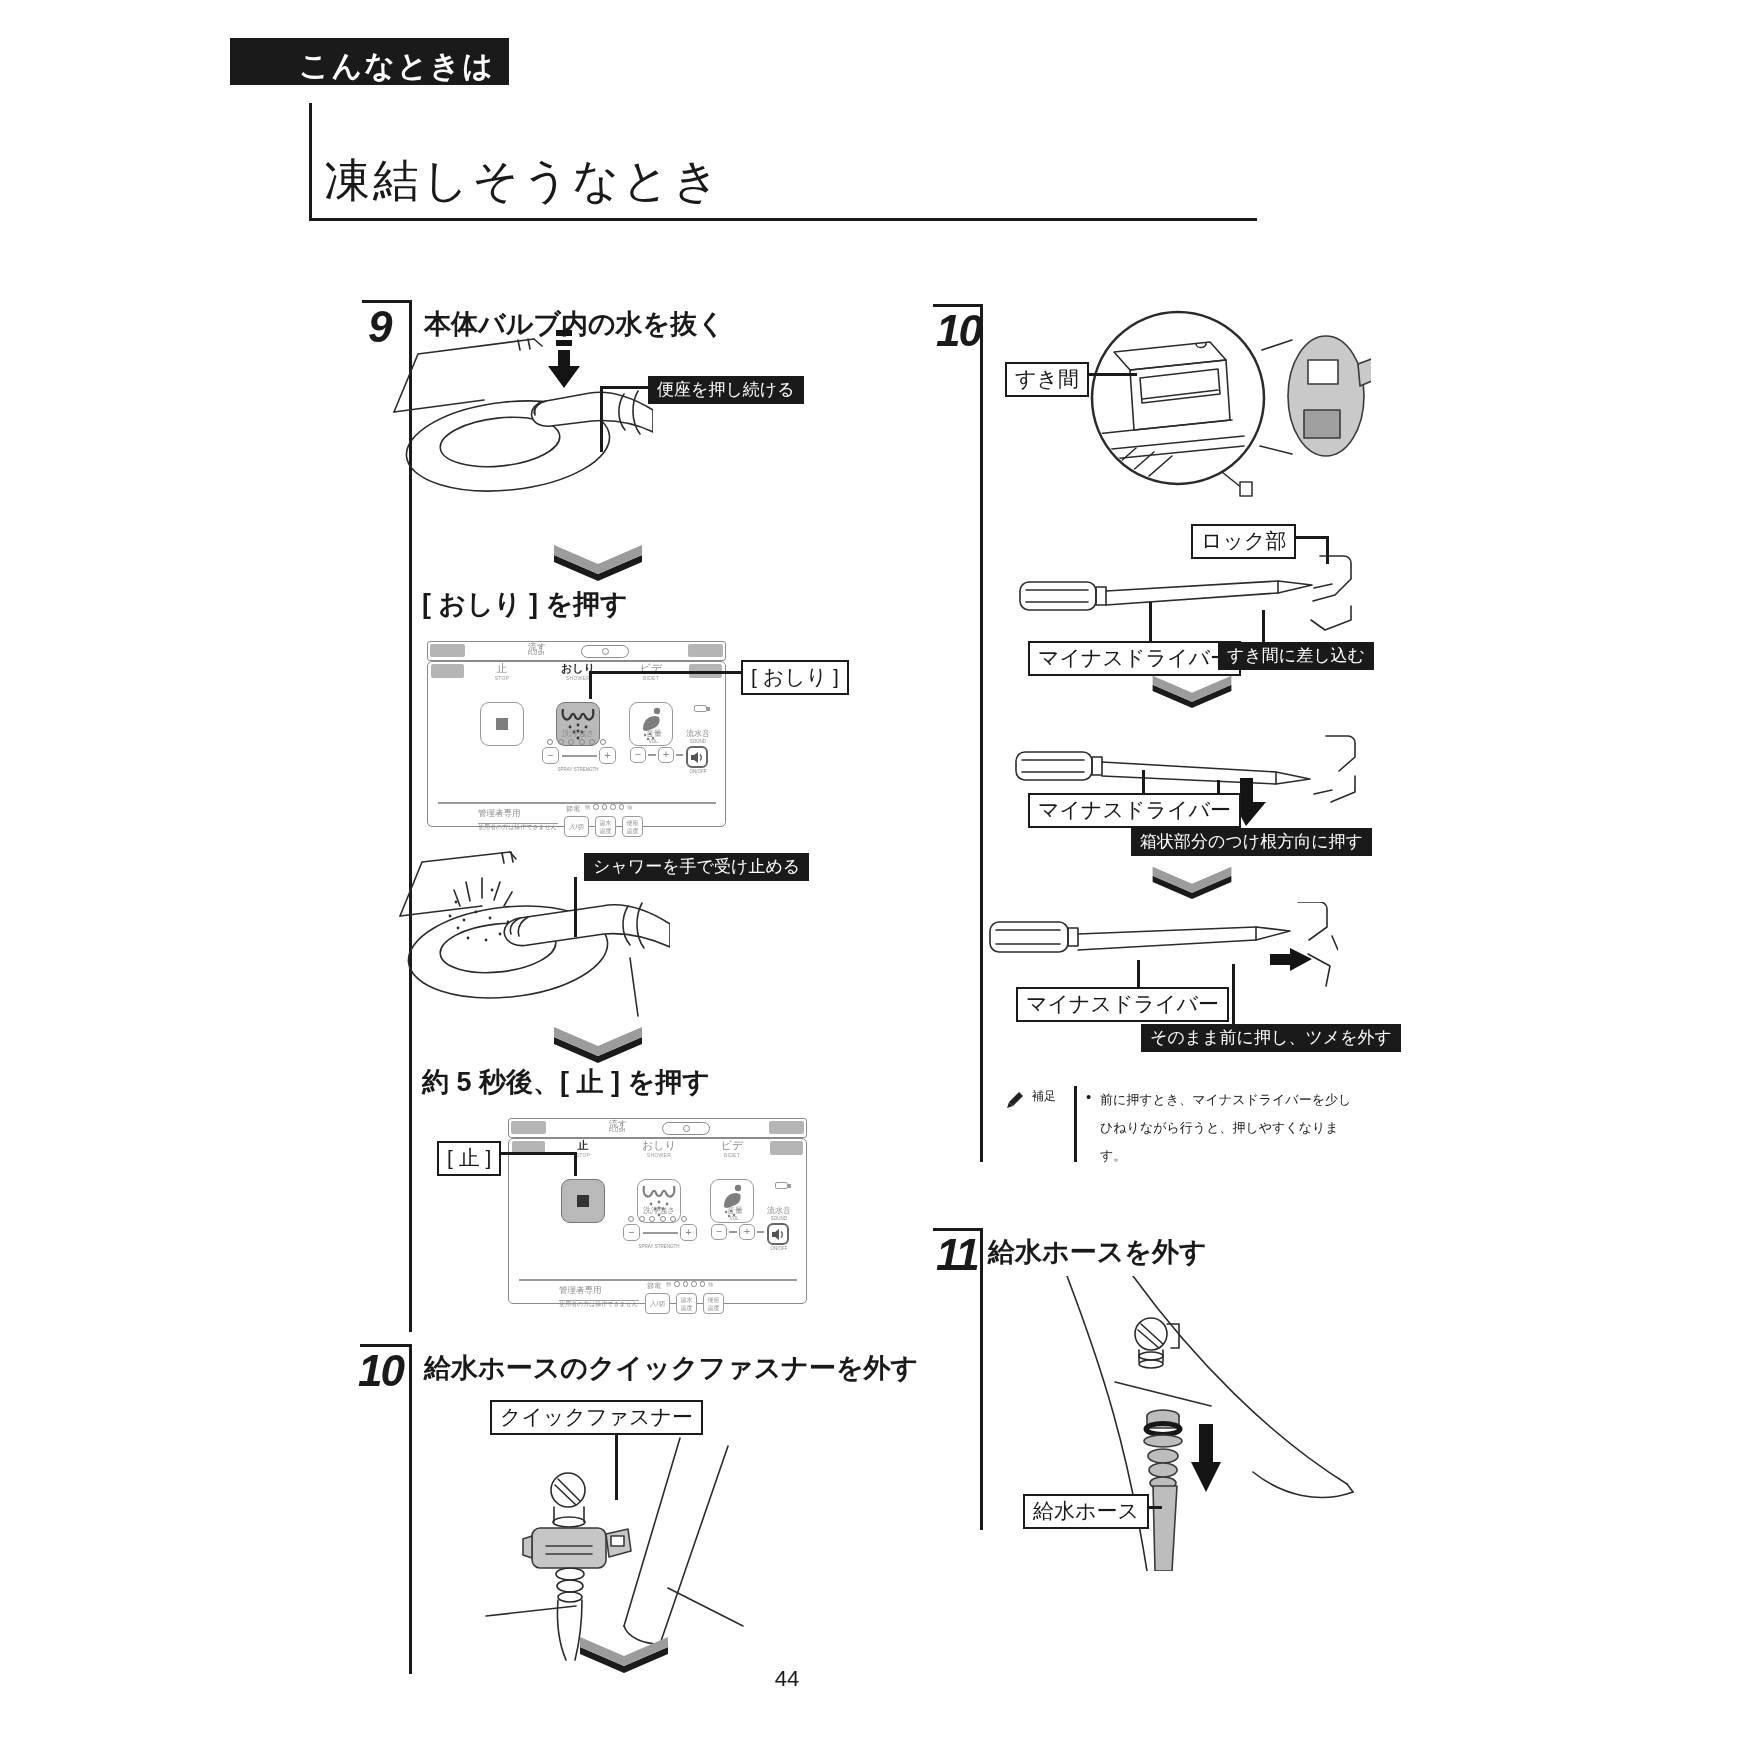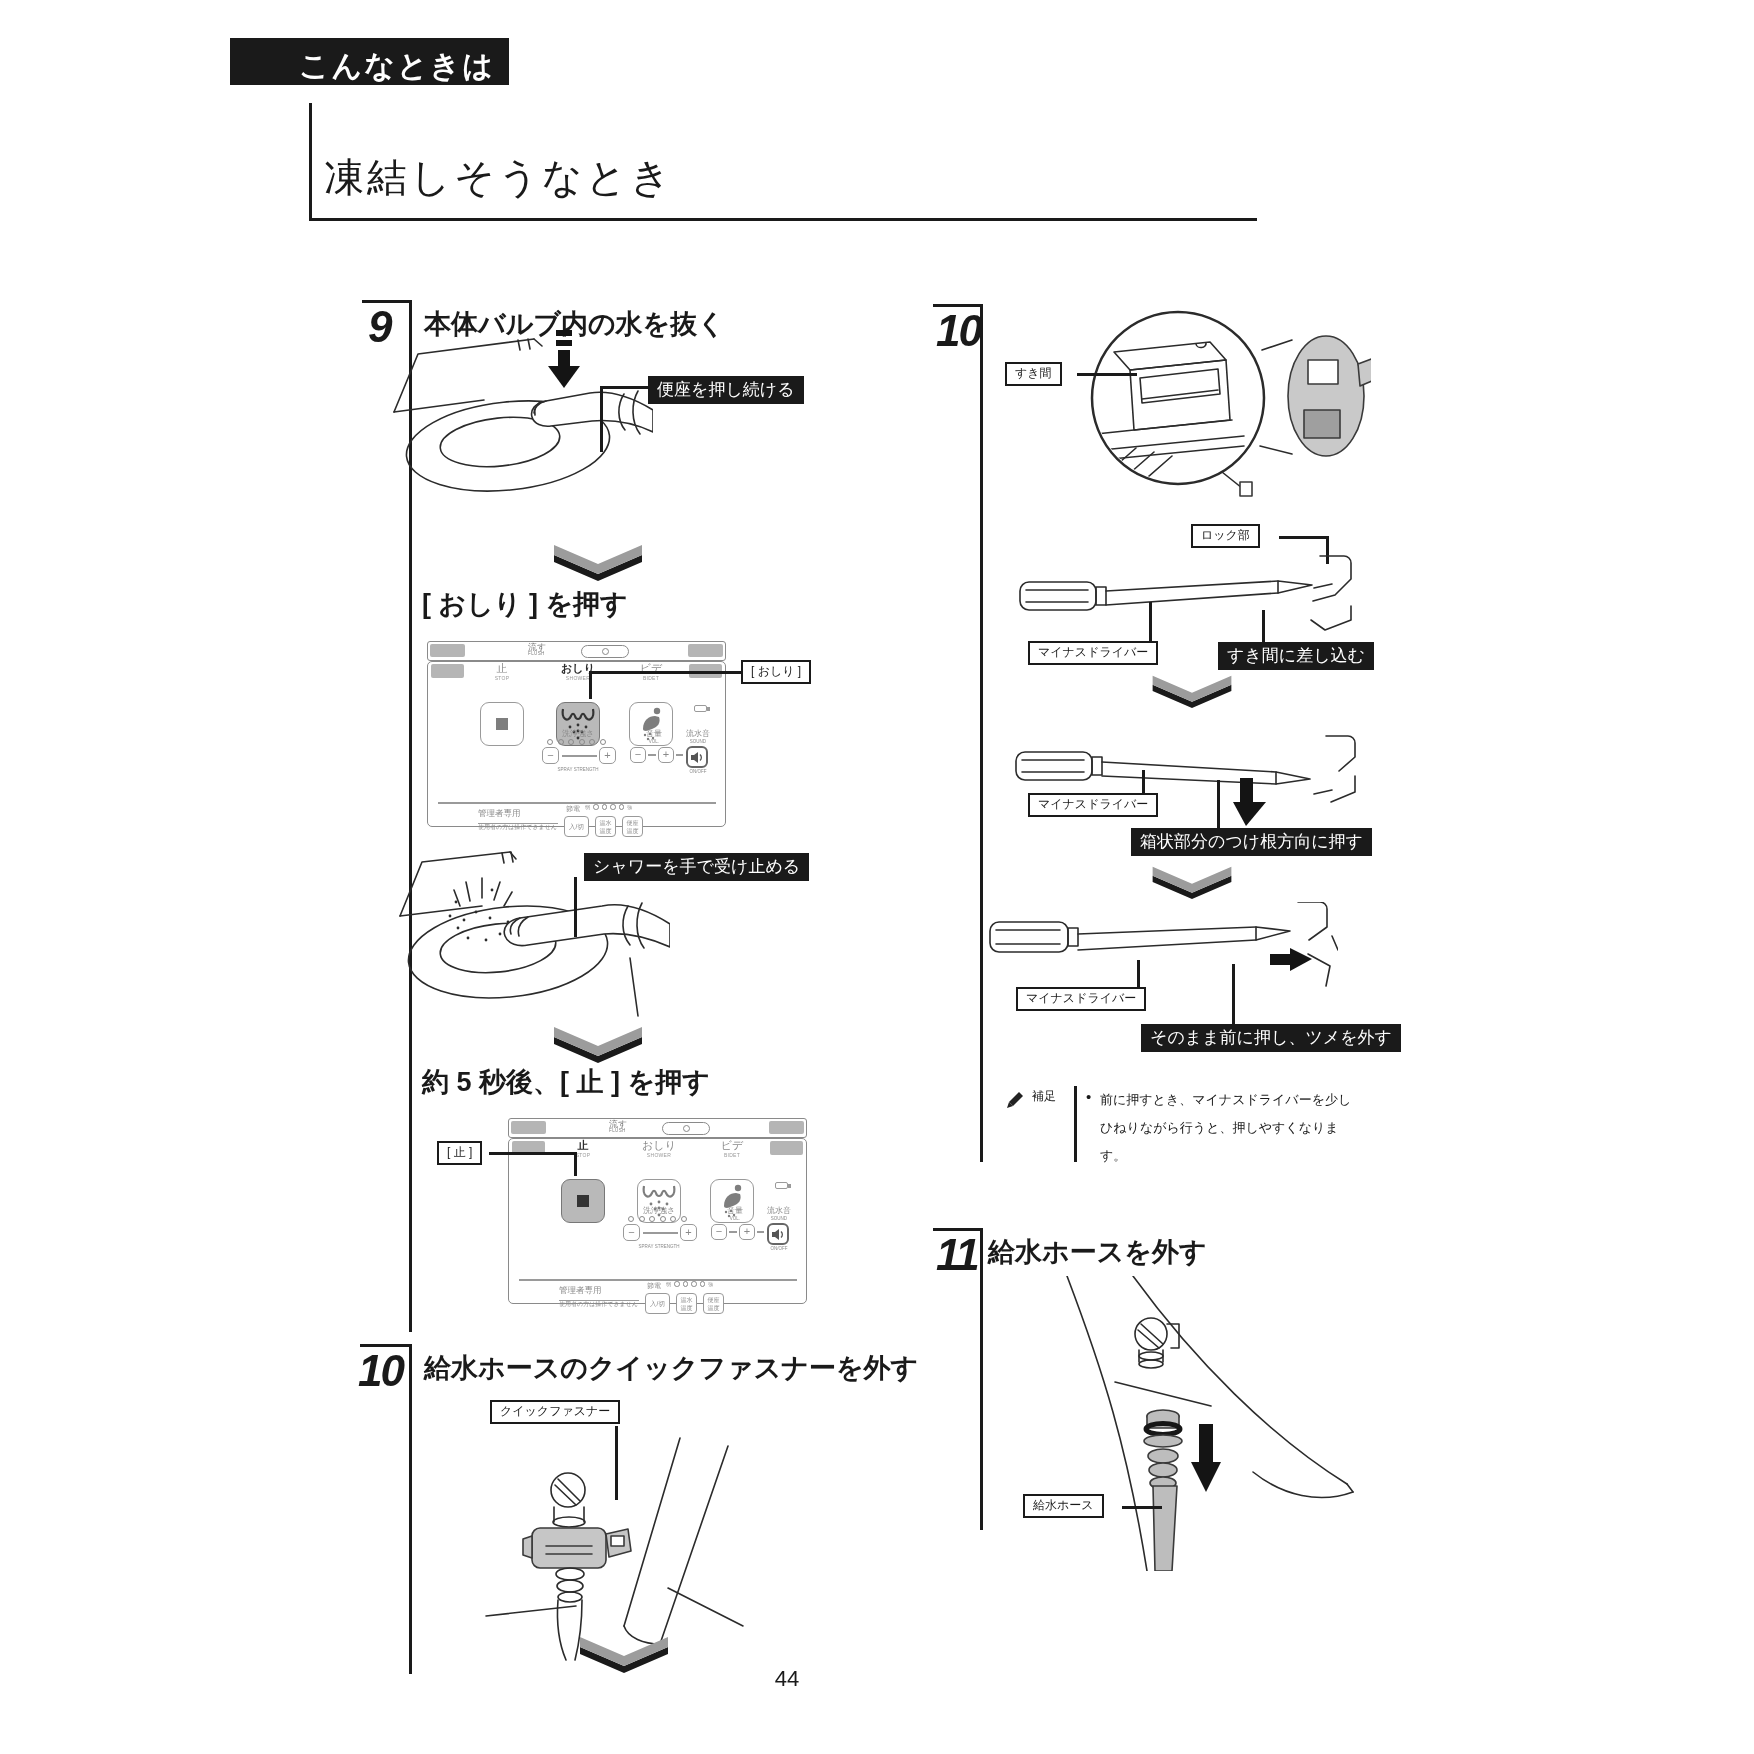--- a/index.html
+++ b/index.html
@@ -7,27 +7,27 @@
   .page {
     position: relative; width: 1754px; height: 1754px; background:#fff;
     font-family: "Liberation Sans", "DejaVu Sans", sans-serif; color:#1a1a1a; overflow:hidden;
   }
   .abs { position:absolute; }
   .bar { position:absolute; background:#1a1a1a; }
   .conn { position:absolute; background:#1a1a1a; }
 
   .tag-box { position:absolute; background:#1a1a1a; color:#fff; font-size:30px; font-weight:bold;
              text-align:right; padding:8px 14px 0 0; letter-spacing:2px; }
-  .doc-title { position:absolute; font-size:40px; letter-spacing:3px; white-space:nowrap;font-family:Liberation Mono, monospace; }
+  .doc-title { position:absolute; font-size:46px; letter-spacing:3px; white-space:nowrap;font-family:Liberation Mono, monospace; }
 
   .step-num { position:absolute; font-style:italic; font-weight:bold; font-size:44px; letter-spacing:-2px; }
   .step-title { position:absolute; font-size:27px; font-weight:bold; white-space:nowrap; }
   .sub-title  { position:absolute; font-size:27px; font-weight:bold; white-space:nowrap; }
 
-  .lbl-box   { position:absolute; border:2.5px solid #1a1a1a; background:#fff; font-size:12px;
+  .lbl-box   { position:absolute; border:2.5px solid #1a1a1a; background:#fff; font-size:21px;
                padding:2px 8px 3px; white-space:nowrap; line-height:1.25; z-index:5; }
   .lbl-black { position:absolute; background:#1a1a1a; color:#fff; font-size:17px;
                padding:3px 9px 4px; white-space:nowrap; line-height:1.25; z-index:5; }
 
   .chev { position:absolute; }
 
   .note-label { position:absolute; font-size:12px; }
   .note-bullet{ position:absolute; font-size:15px; }
   .note-text  { position:absolute; font-size:13px; line-height:28px; white-space:pre-line; width:290px; }
 

